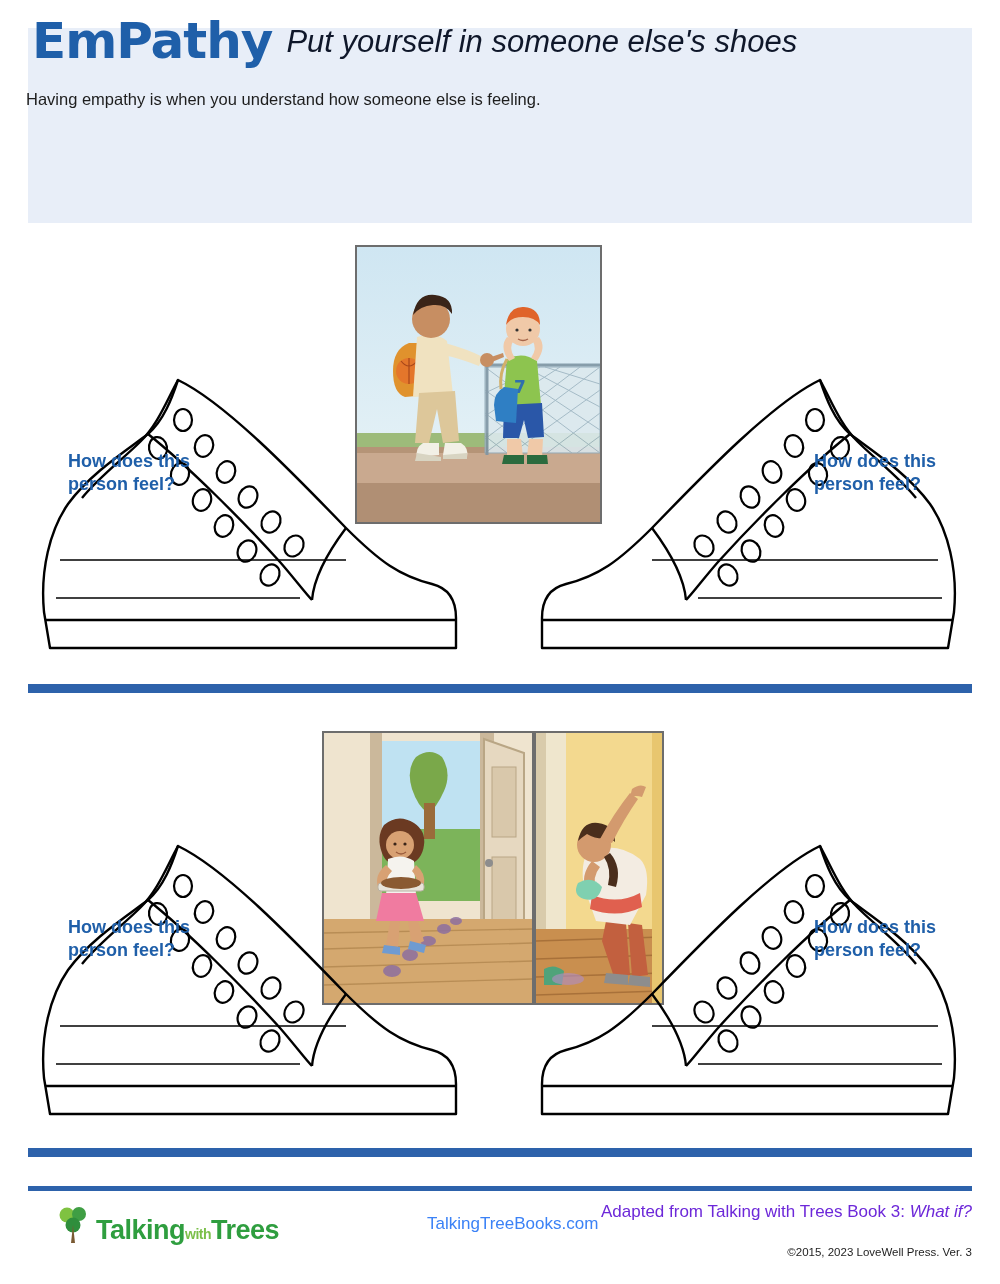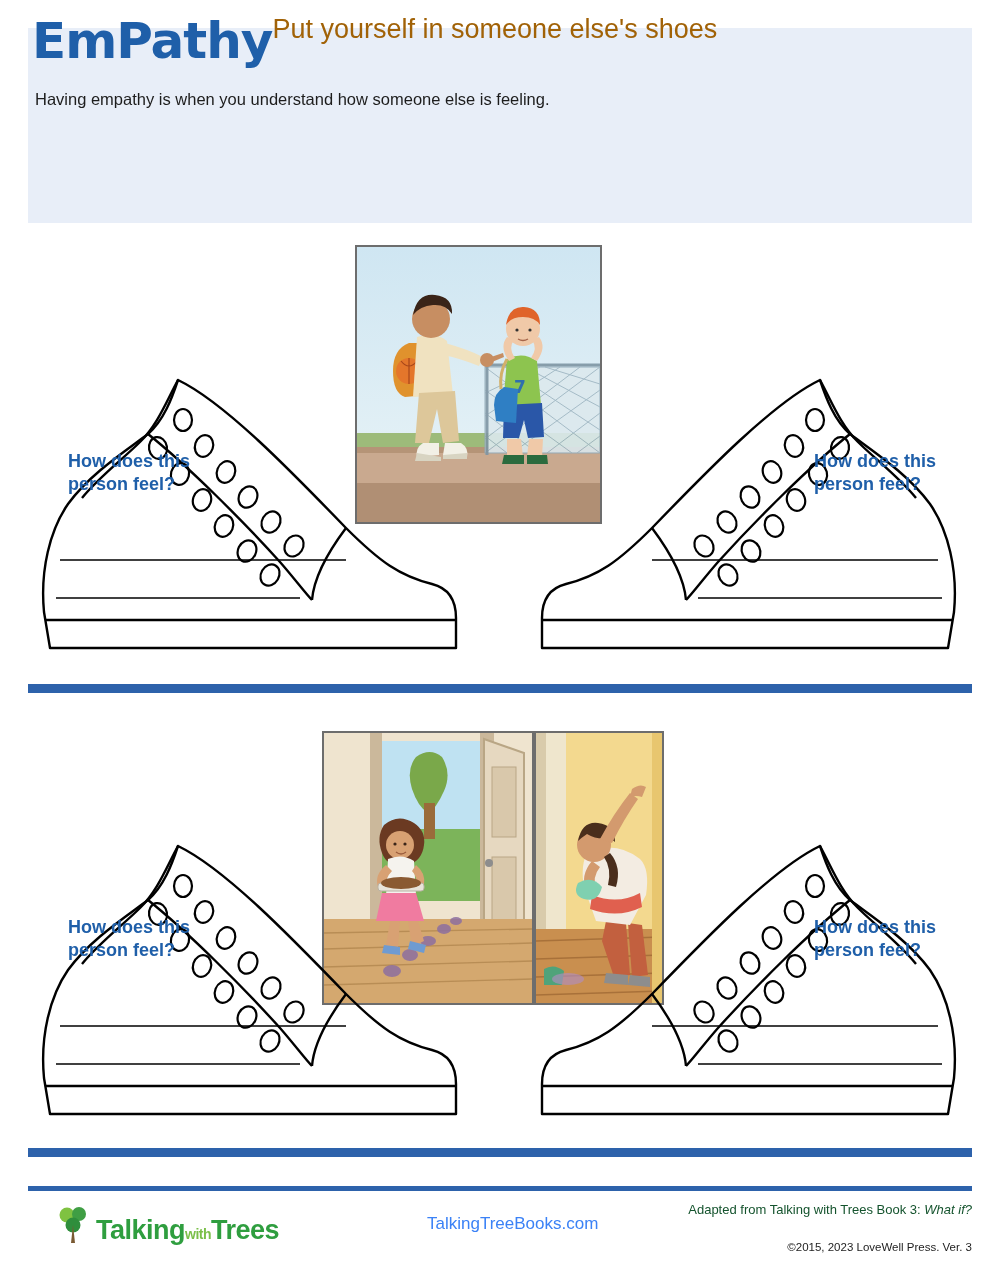--- a/index.html
+++ b/index.html
@@ -23,38 +23,40 @@
     top: 28px;
     width: 944px;
     height: 195px;
     background: #e8eef8;
   }
   .title-row {
     position: absolute;
     left: 32px;
     top: 16px;
     display: flex;
-    align-items: flex-start;
+    align-items: center;
+    gap: 14px;
   }
   .title-main {
     font-family: "DejaVu Sans", sans-serif;
     font-weight: bold;
     font-size: 50px;
     color: #1f5fa9;
     letter-spacing: -1px;
     line-height: 1;
   }
   .title-sub {
-    font-size: 27px;
-    color: #a16207;
+    font-size: 31px;
+    color: #0f172a;
     line-height: 1;
+    font-style: italic;
   }
   .intro {
     position: absolute;
-    left: 35px;
+    left: 26px;
     top: 88px;
     width: 700px;
   }
   .intro p {
     margin: 0 0 14px 0;
     font-size: 16.5px;
     line-height: 1.35;
     color: #1d1d1d;
   }
 
@@ -123,21 +125,21 @@
     font-size: 17px;
     color: #3b82f6;
     margin-left: 24px;
   }
   .credit {
     position: absolute;
     right: 0;
     top: 6px;
     text-align: right;
   }
-  .credit .line1 { font-size: 13px; color: #14532d; margin-left: 40px; }
+  .credit .line1 { font-size: 17px; color: #6d28d9; margin-left: 40px; }
   .credit .line1 i { font-style: italic; }
   .credit .line2 { font-size: 11.5px; color: #1d1d1d; margin-top: 24px; }
 </style>
 </head>
 <body>
 
 <div class="header-band"></div>
 
 <div class="title-row">
   <span class="title-main">EmPathy</span>

